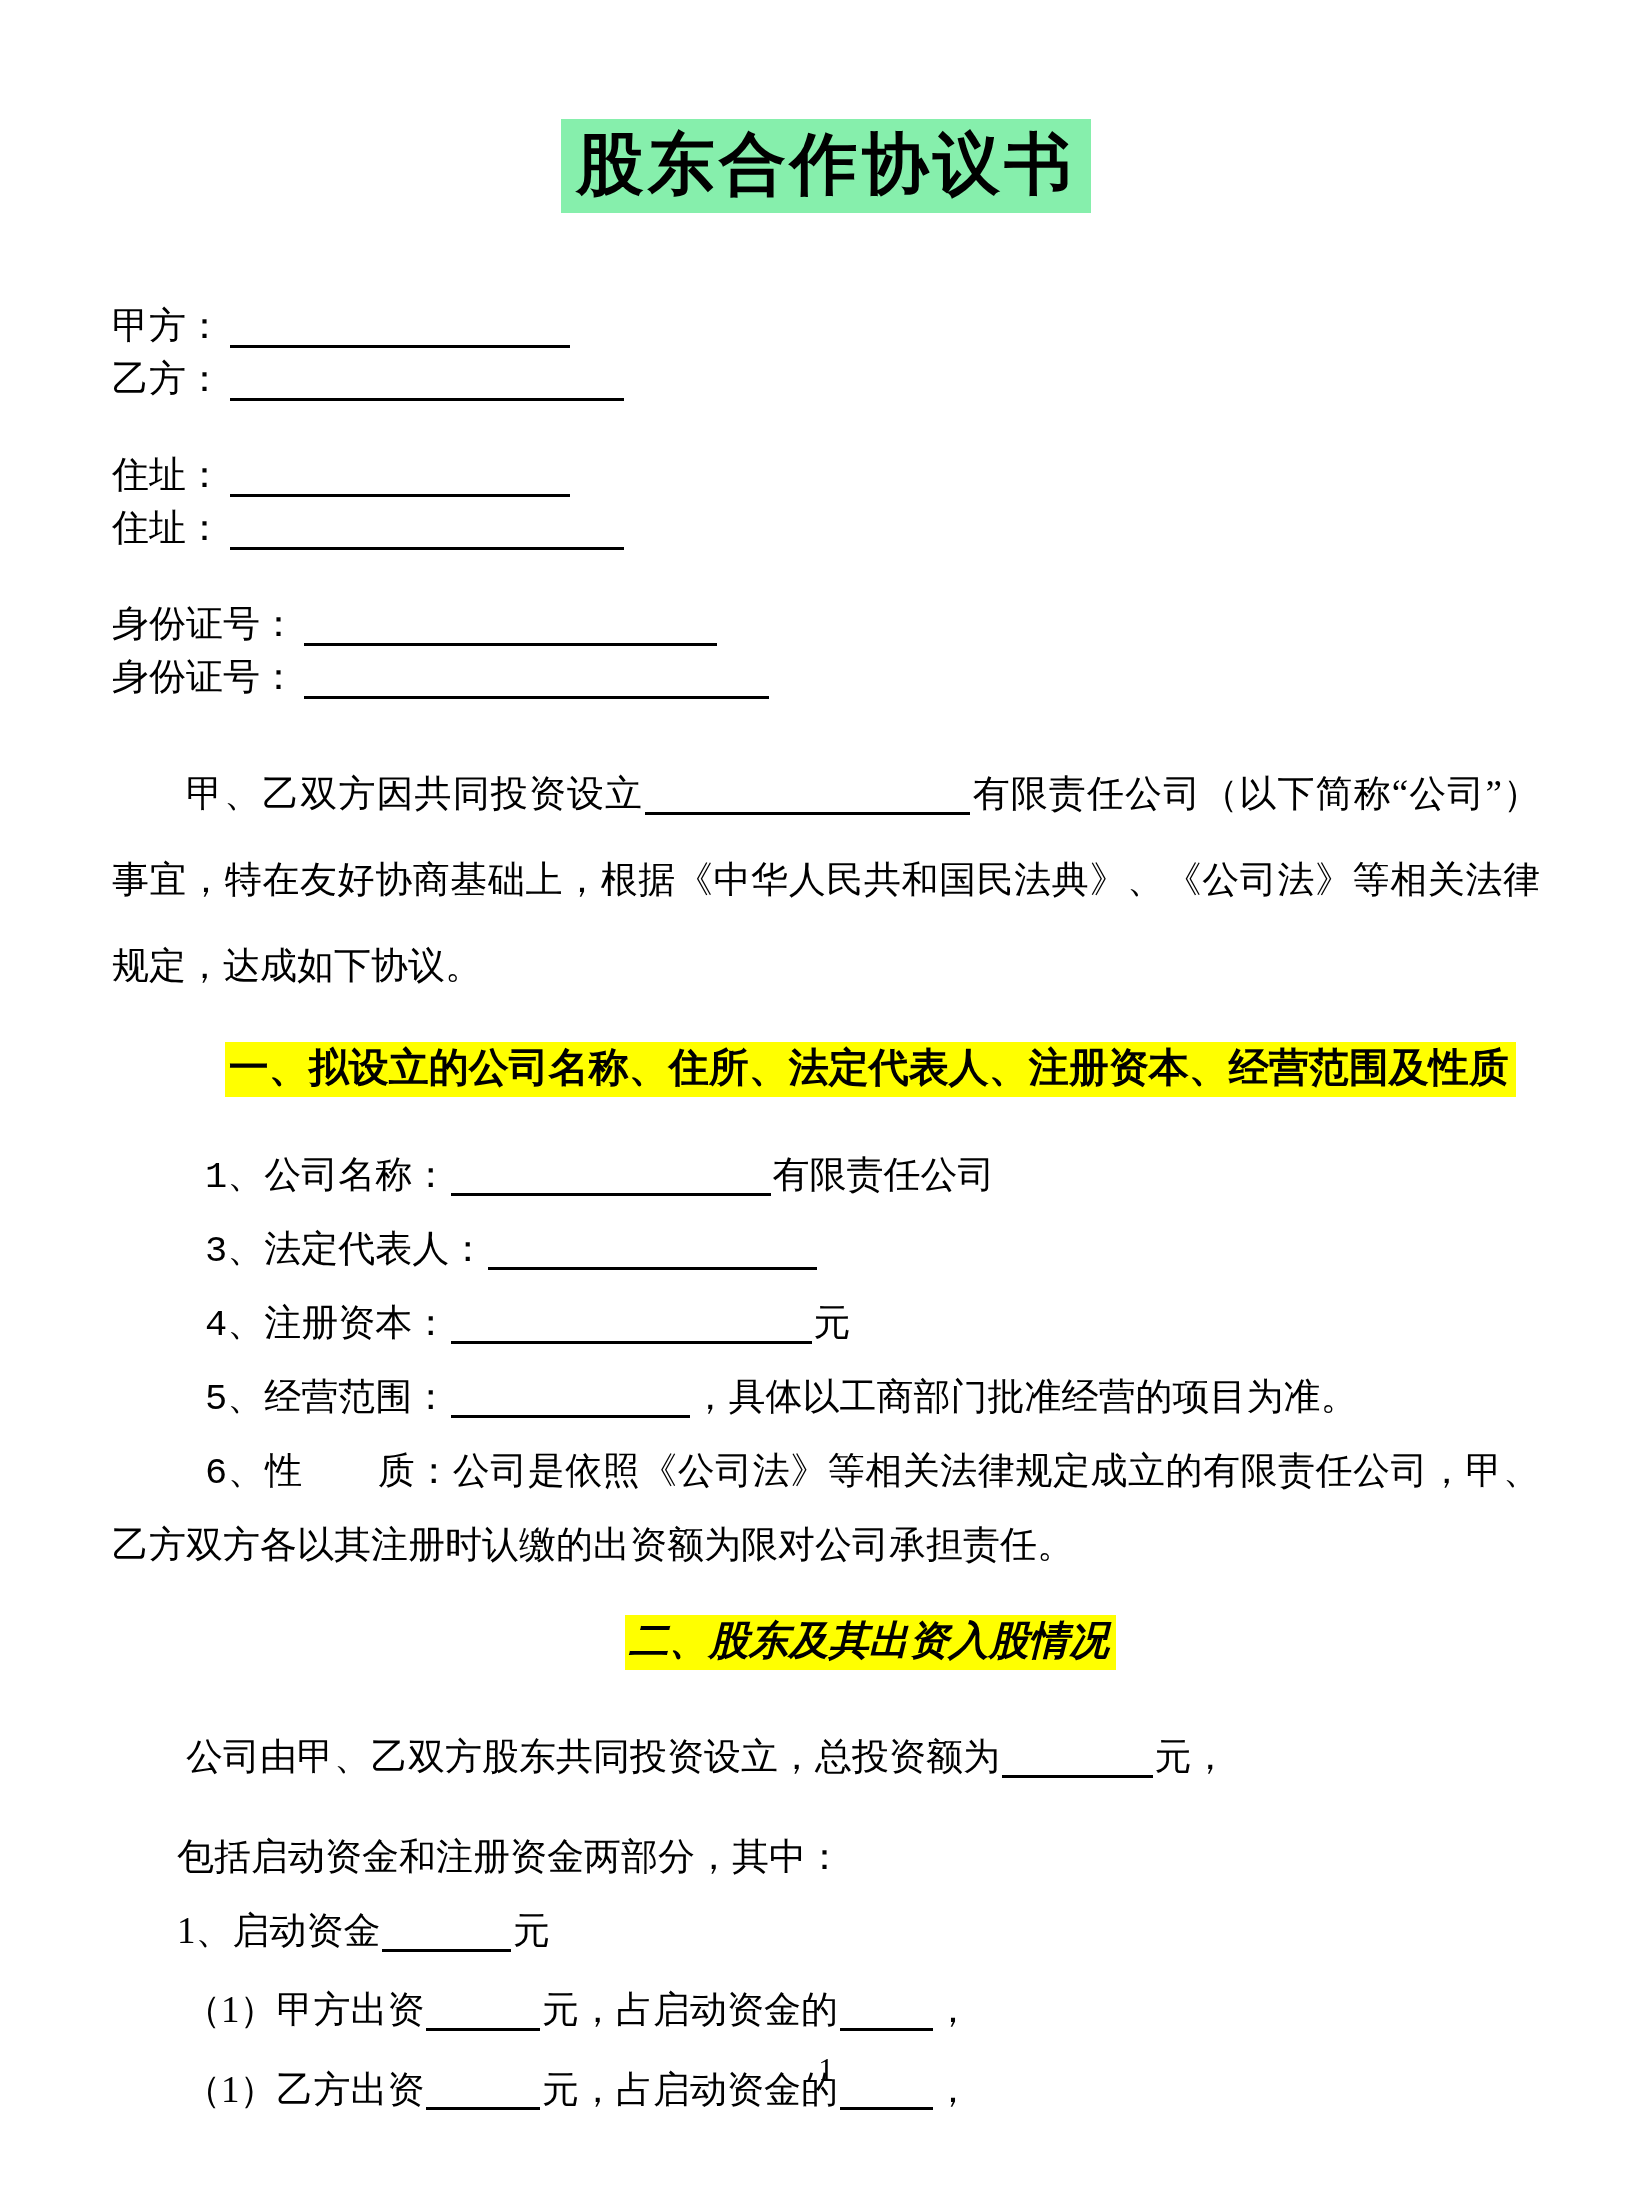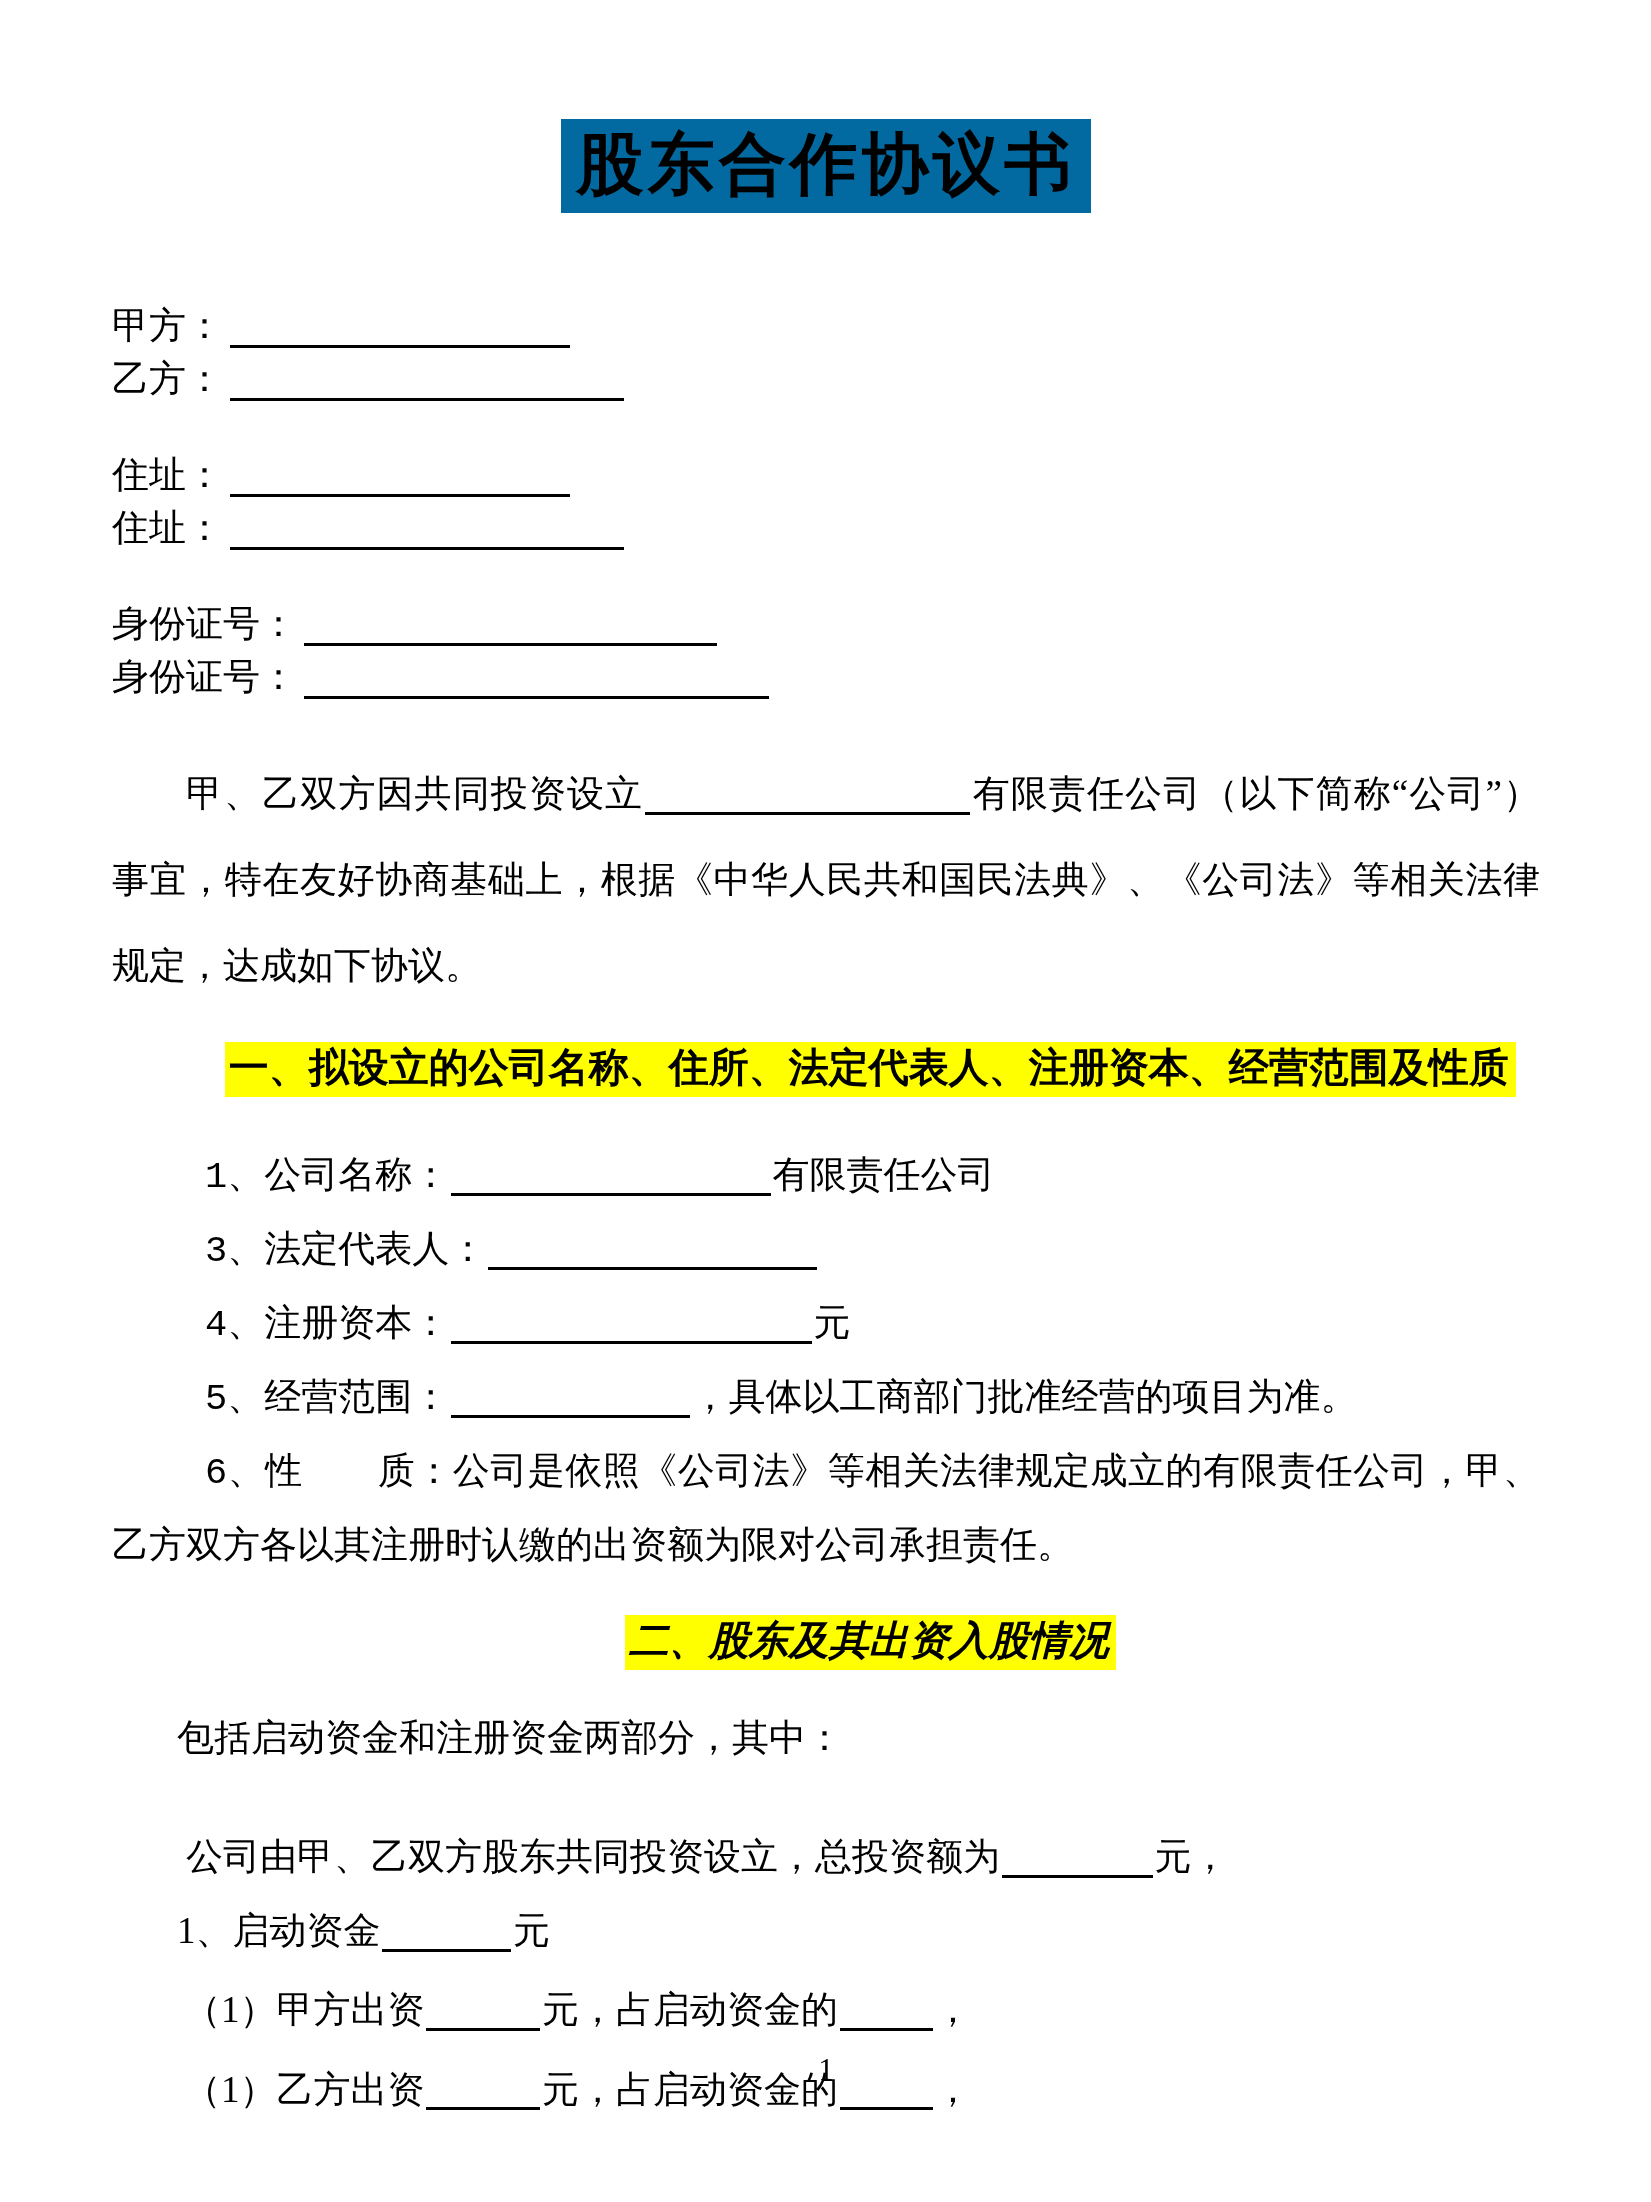--- a/index.html
+++ b/index.html
@@ -5,21 +5,21 @@
   html,body{margin:0;padding:0;background:#fff;}
   body{
     width:1652px;height:2203px;
     font-family:"Liberation Serif","DejaVu Serif",serif;
     color:#000;
   }
   .page{position:relative;width:1652px;height:2203px;overflow:hidden;background:#ffffff;}
   .title-wrap{padding-top:119px;text-align:center;}
   .doc-title{
     display:inline-block;margin:0;
-    background:#0369a1;
+    background:#86efac;
     font-size:67px;font-weight:700;letter-spacing:4.3px;
     line-height:1.2;padding:5.2px 15.5px 8.6px 15.5px;
   }
   .content{padding:0 112px;font-size:37px;}
   
   .parties{margin-top:86px;}
   .party-row{display:flex;line-height:53px;margin-bottom:43px;white-space:nowrap;flex-direction:column;}
   .cell-left{width:630px;flex:0 0 auto;}
   .cell-right{flex:0 0 auto;}
   .blank{
@@ -91,23 +91,23 @@
     <div class="items">
       <p class="para item"><span>1、公司名称：</span><span class="blank inpara" style="width:320px"></span><span>有限责任公司</span></p>
       <p class="para item"><span>3、法定代表人：</span><span class="blank inpara" style="width:329px"></span></p>
       <p class="para item"><span>4、注册资本：</span><span class="blank inpara" style="width:361px"></span><span>元</span></p>
       <p class="para item"><span>5、经营范围：</span><span class="blank inpara" style="width:239px"></span><span>，具体以工商部门批准经营的项目为准。</span></p>
       <p class="para item">6、性　　质：公司是依照《公司法》等相关法律规定成立的有限责任公司，甲、乙方双方各以其注册时认缴的出资额为限对公司承担责任。</p>
     </div>
 
     <h2 class="sect sect-two"><span class="hl">二、股东及其出资入股情况</span></h2>
 
+    <p class="para p-total"><span>公司由甲、乙双方股东共同投资设立，总投资额为</span><span class="blank inpara" style="width:151px"></span><span>元，</span></p>
+
     <p class="para p-breakdown">包括启动资金和注册资金两部分，其中：</p>
-
-    <p class="para p-total"><span>公司由甲、乙双方股东共同投资设立，总投资额为</span><span class="blank inpara" style="width:151px"></span><span>元，</span></p>
 
     <p class="para p-startup"><span>1、启动资金</span><span class="blank inpara" style="width:129px"></span><span>元</span></p>
 
     <p class="para p-contrib"><span>（1）甲方出资</span><span class="blank inpara" style="width:114px"></span><span>元，占启动资金的</span><span class="blank inpara" style="width:93px"></span><span>，</span></p>
 
     <p class="para p-contrib"><span>（1）乙方出资</span><span class="blank inpara" style="width:114px"></span><span>元，占启动资金的</span><span class="blank inpara" style="width:93px"></span><span>，</span></p>
 
   </div>
 
   <div class="pagenum">1</div>

